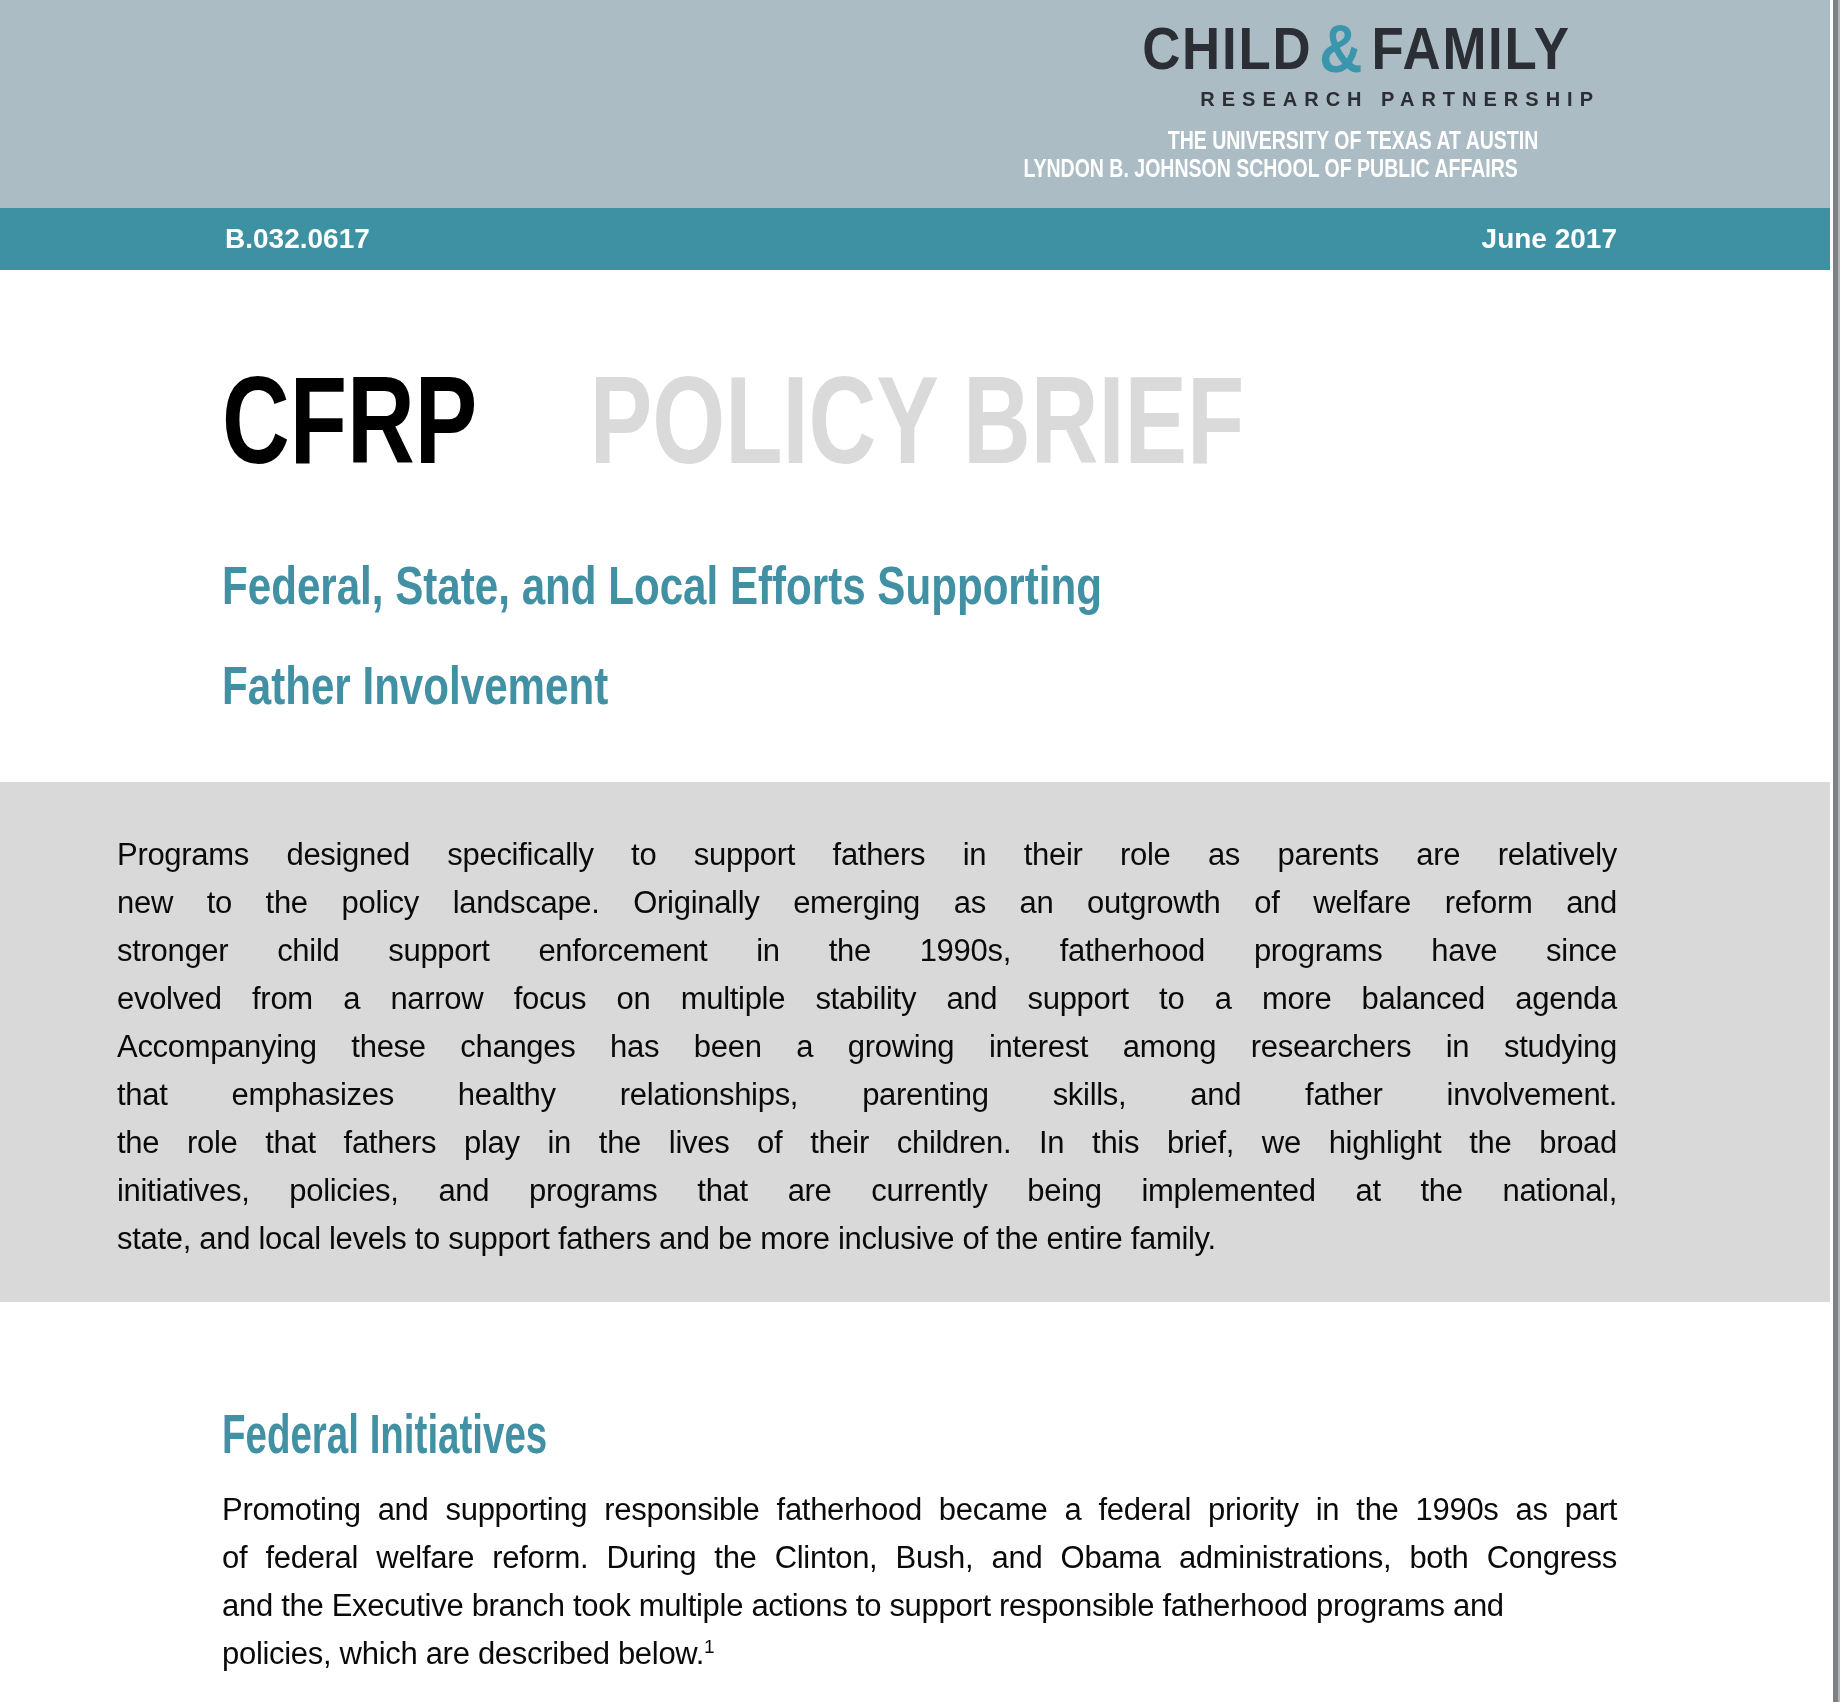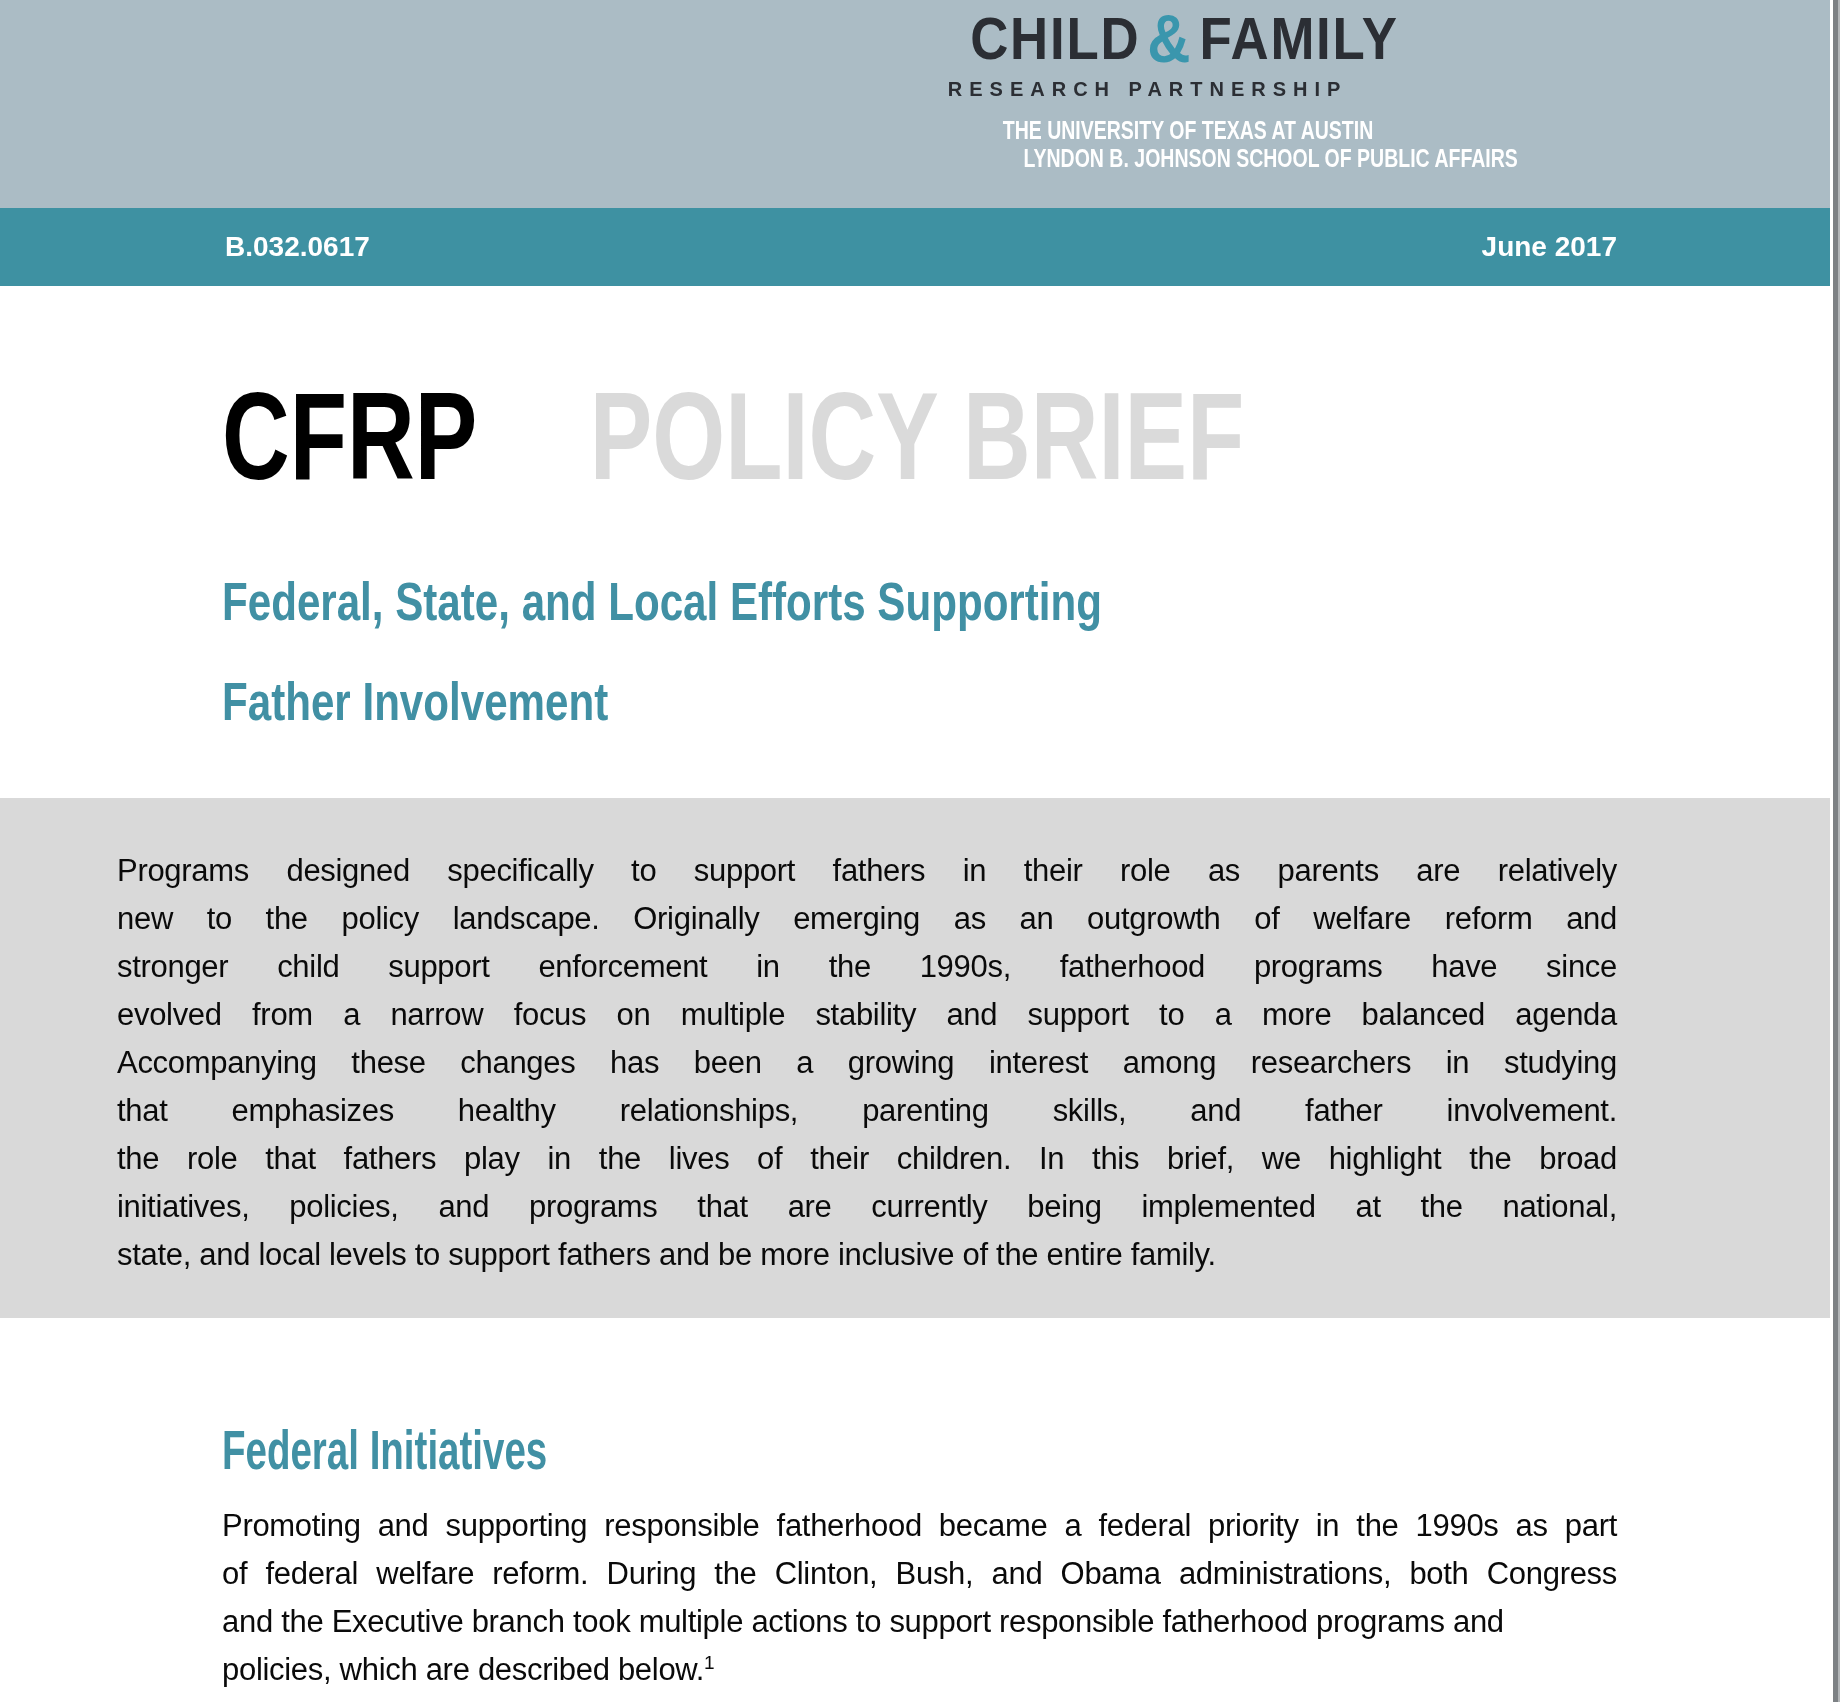--- a/index.html
+++ b/index.html
@@ -7,32 +7,32 @@
     --logo-amp:#3a96ad; --title-gray:#dadada; --abstract-bg:#d9d9d9;
     --edge-dark:#7d8184; --edge-light:#b3b6b8; --ink:#0a0a0a;
   }
   *{margin:0;padding:0;box-sizing:border-box;}
   html,body{width:1840px;height:1702px;overflow:hidden;background:#fff;
     font-family:"Liberation Sans","DejaVu Sans",sans-serif;color:var(--ink);}
   .page{position:relative;width:1830px;height:1702px;background:#fff;}
 
   
   .header-band{height:208px;background:var(--band);display:flex;justify-content:flex-end;}
-  .logo-block{margin-right:230px;padding-top:4px;display:flex;flex-direction:column;align-items:flex-start;}
+  .logo-block{margin-right:230px;padding-top:14px;display:flex;flex-direction:column;align-items:flex-end;}
   .logo-line1{font-size:60px;line-height:62px;font-weight:bold;letter-spacing:2px;
     color:var(--logo-dark);white-space:nowrap;transform:scaleX(.88);transform-origin:50% 50%;}
   .logo-line1 .amp{color:var(--logo-amp);font-size:68px;margin:0 8px;position:relative;top:3px;}
   .logo-line2{margin-top:8px;font-size:20px;line-height:22px;font-weight:bold;letter-spacing:7px;
     text-indent:7px;color:var(--logo-dark);white-space:nowrap;}
   .univ-line{font-size:26px;line-height:28px;font-weight:bold;color:#fff;white-space:nowrap;
     transform:scaleX(.75);transform-origin:50% 50%;}
   .univ-line.first{margin-top:16px;}
 
   
-  .meta-bar{height:78px;background:var(--teal);display:flex;justify-content:space-between;
+  .meta-bar{height:62px;background:var(--teal);display:flex;justify-content:space-between;
     align-items:center;padding:0 213px 0 225px;}
   .meta-bar span{color:#fff;font-weight:bold;font-size:28px;white-space:nowrap;}
 
   
   .doc-title{margin-left:222px;padding-top:87px;font-size:125px;line-height:125px;
     font-weight:bold;white-space:nowrap;}
   .cond{display:inline-block;white-space:nowrap;transform-origin:0 50%;}
   .title-inner{transform:scaleX(.75);}
   .brand{color:#000;}
   .title-rest{color:var(--title-gray);margin-left:150px;}

